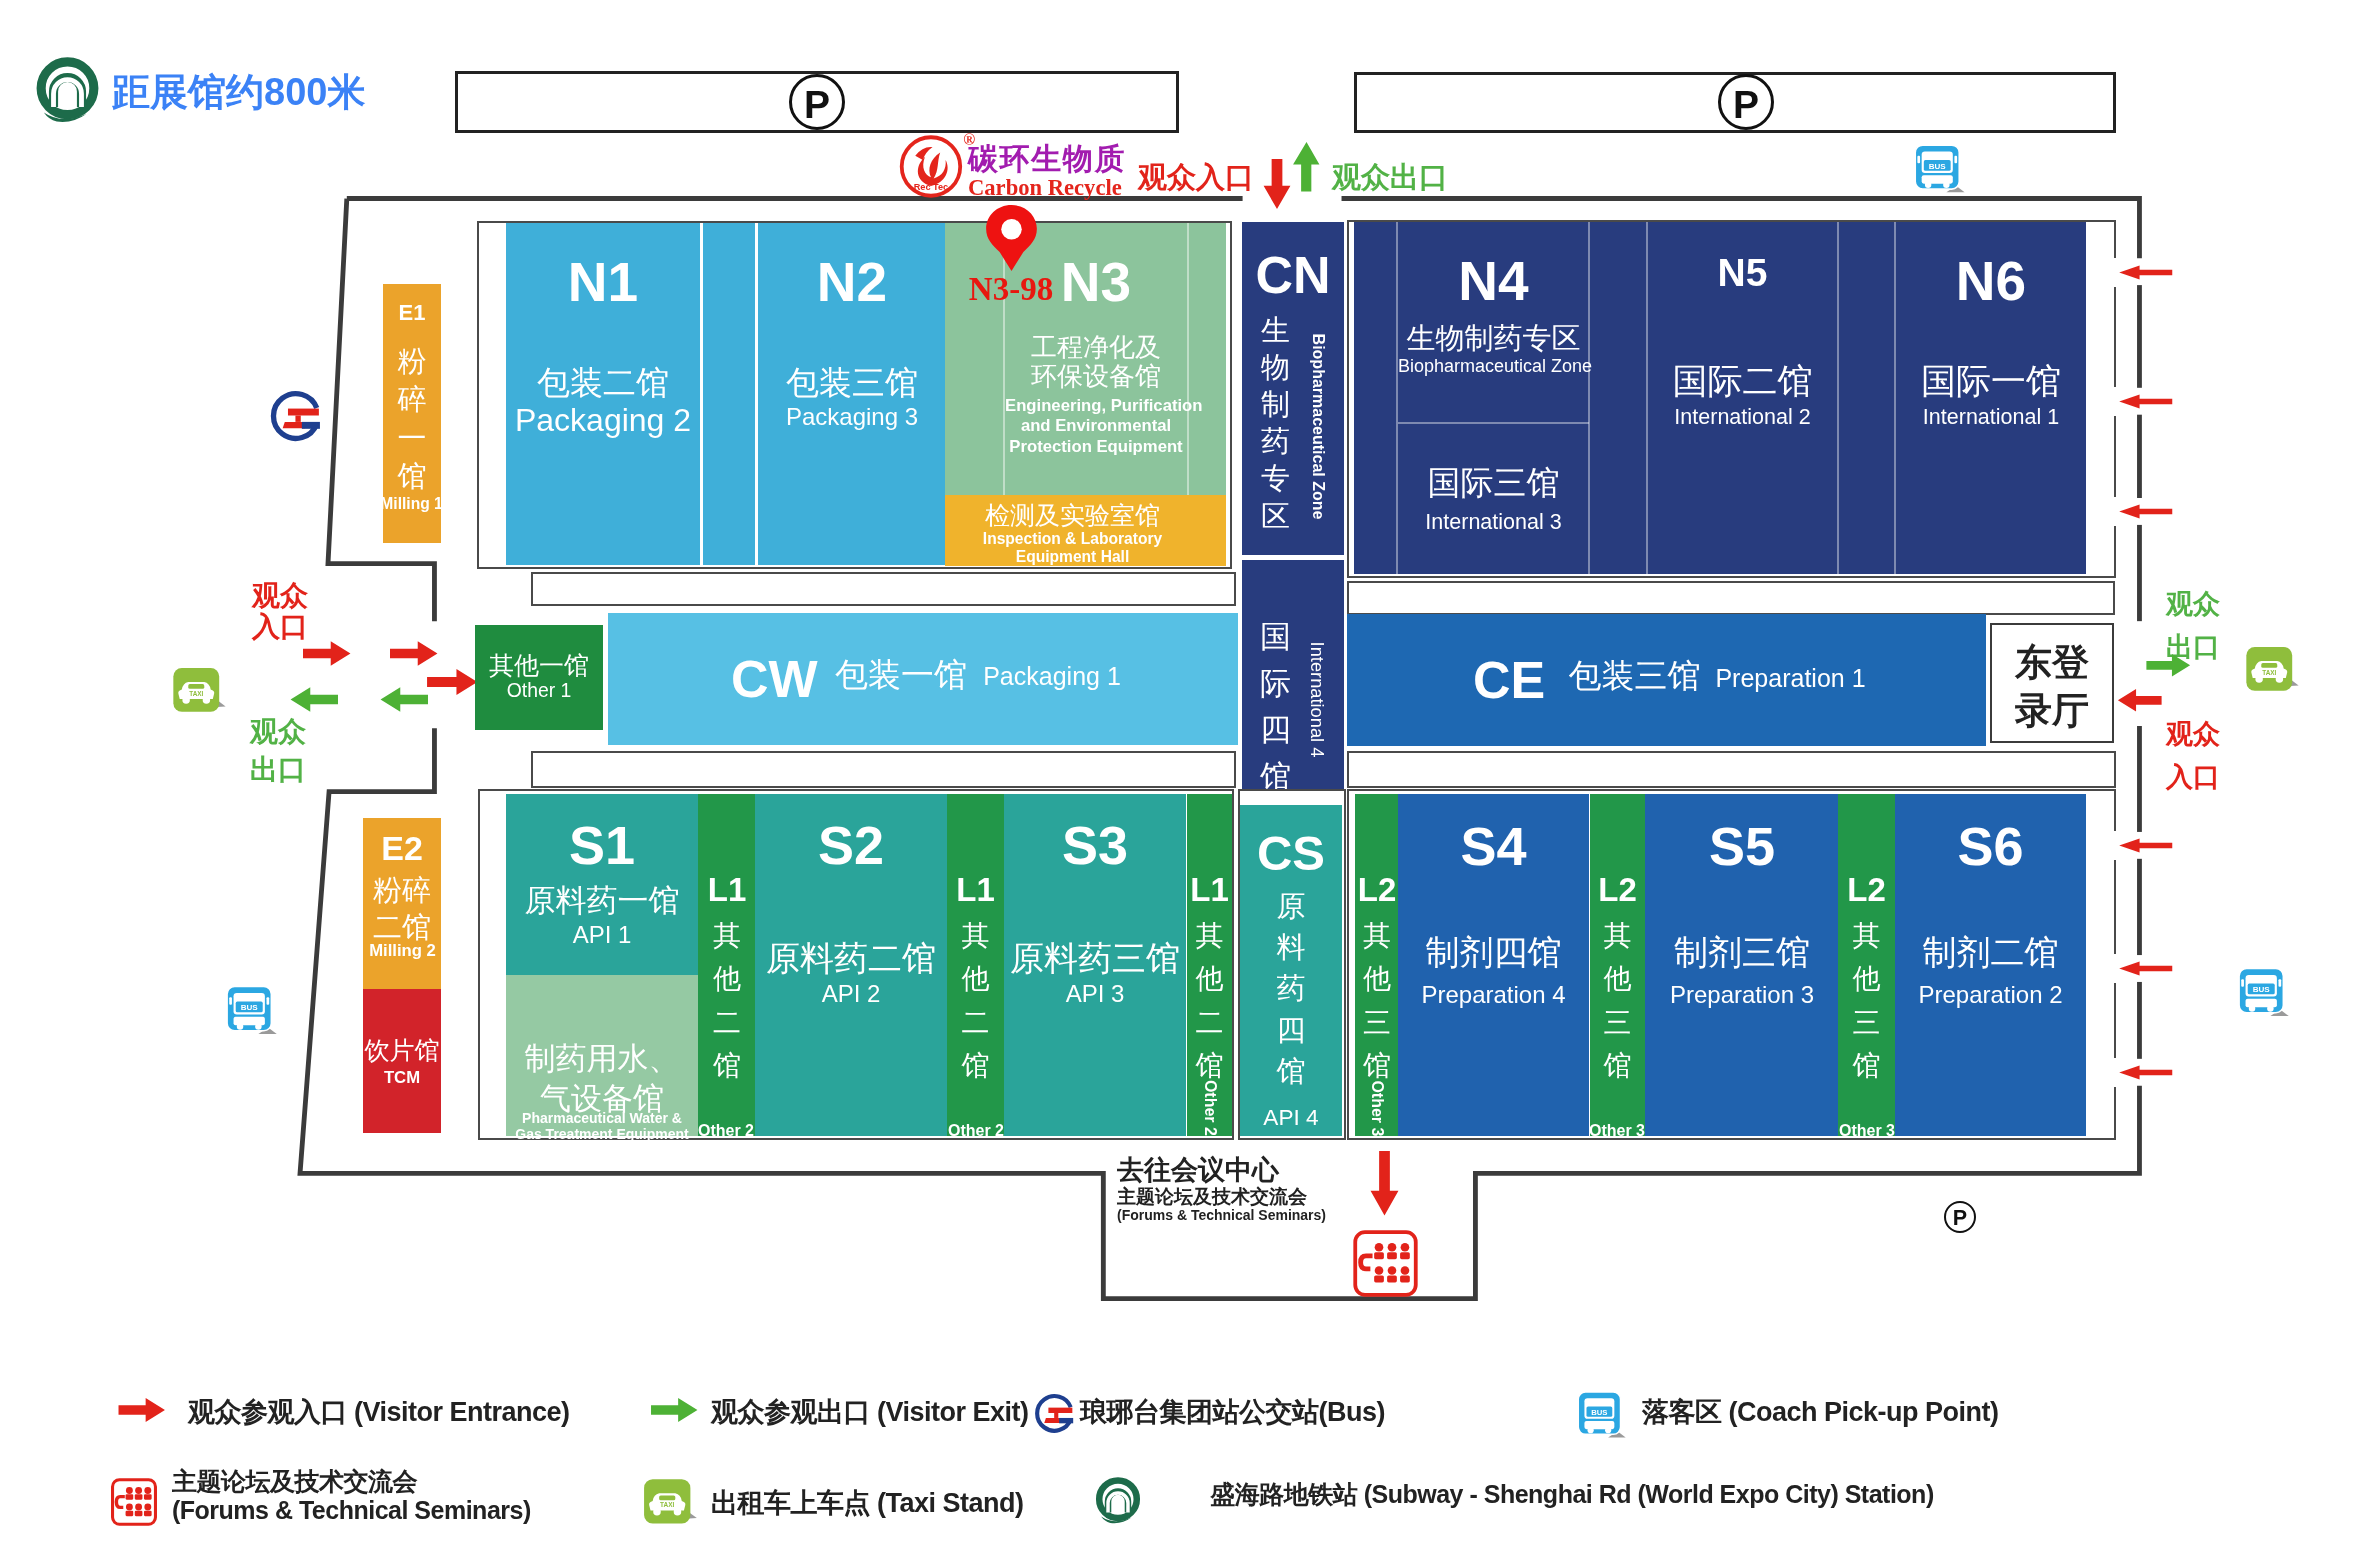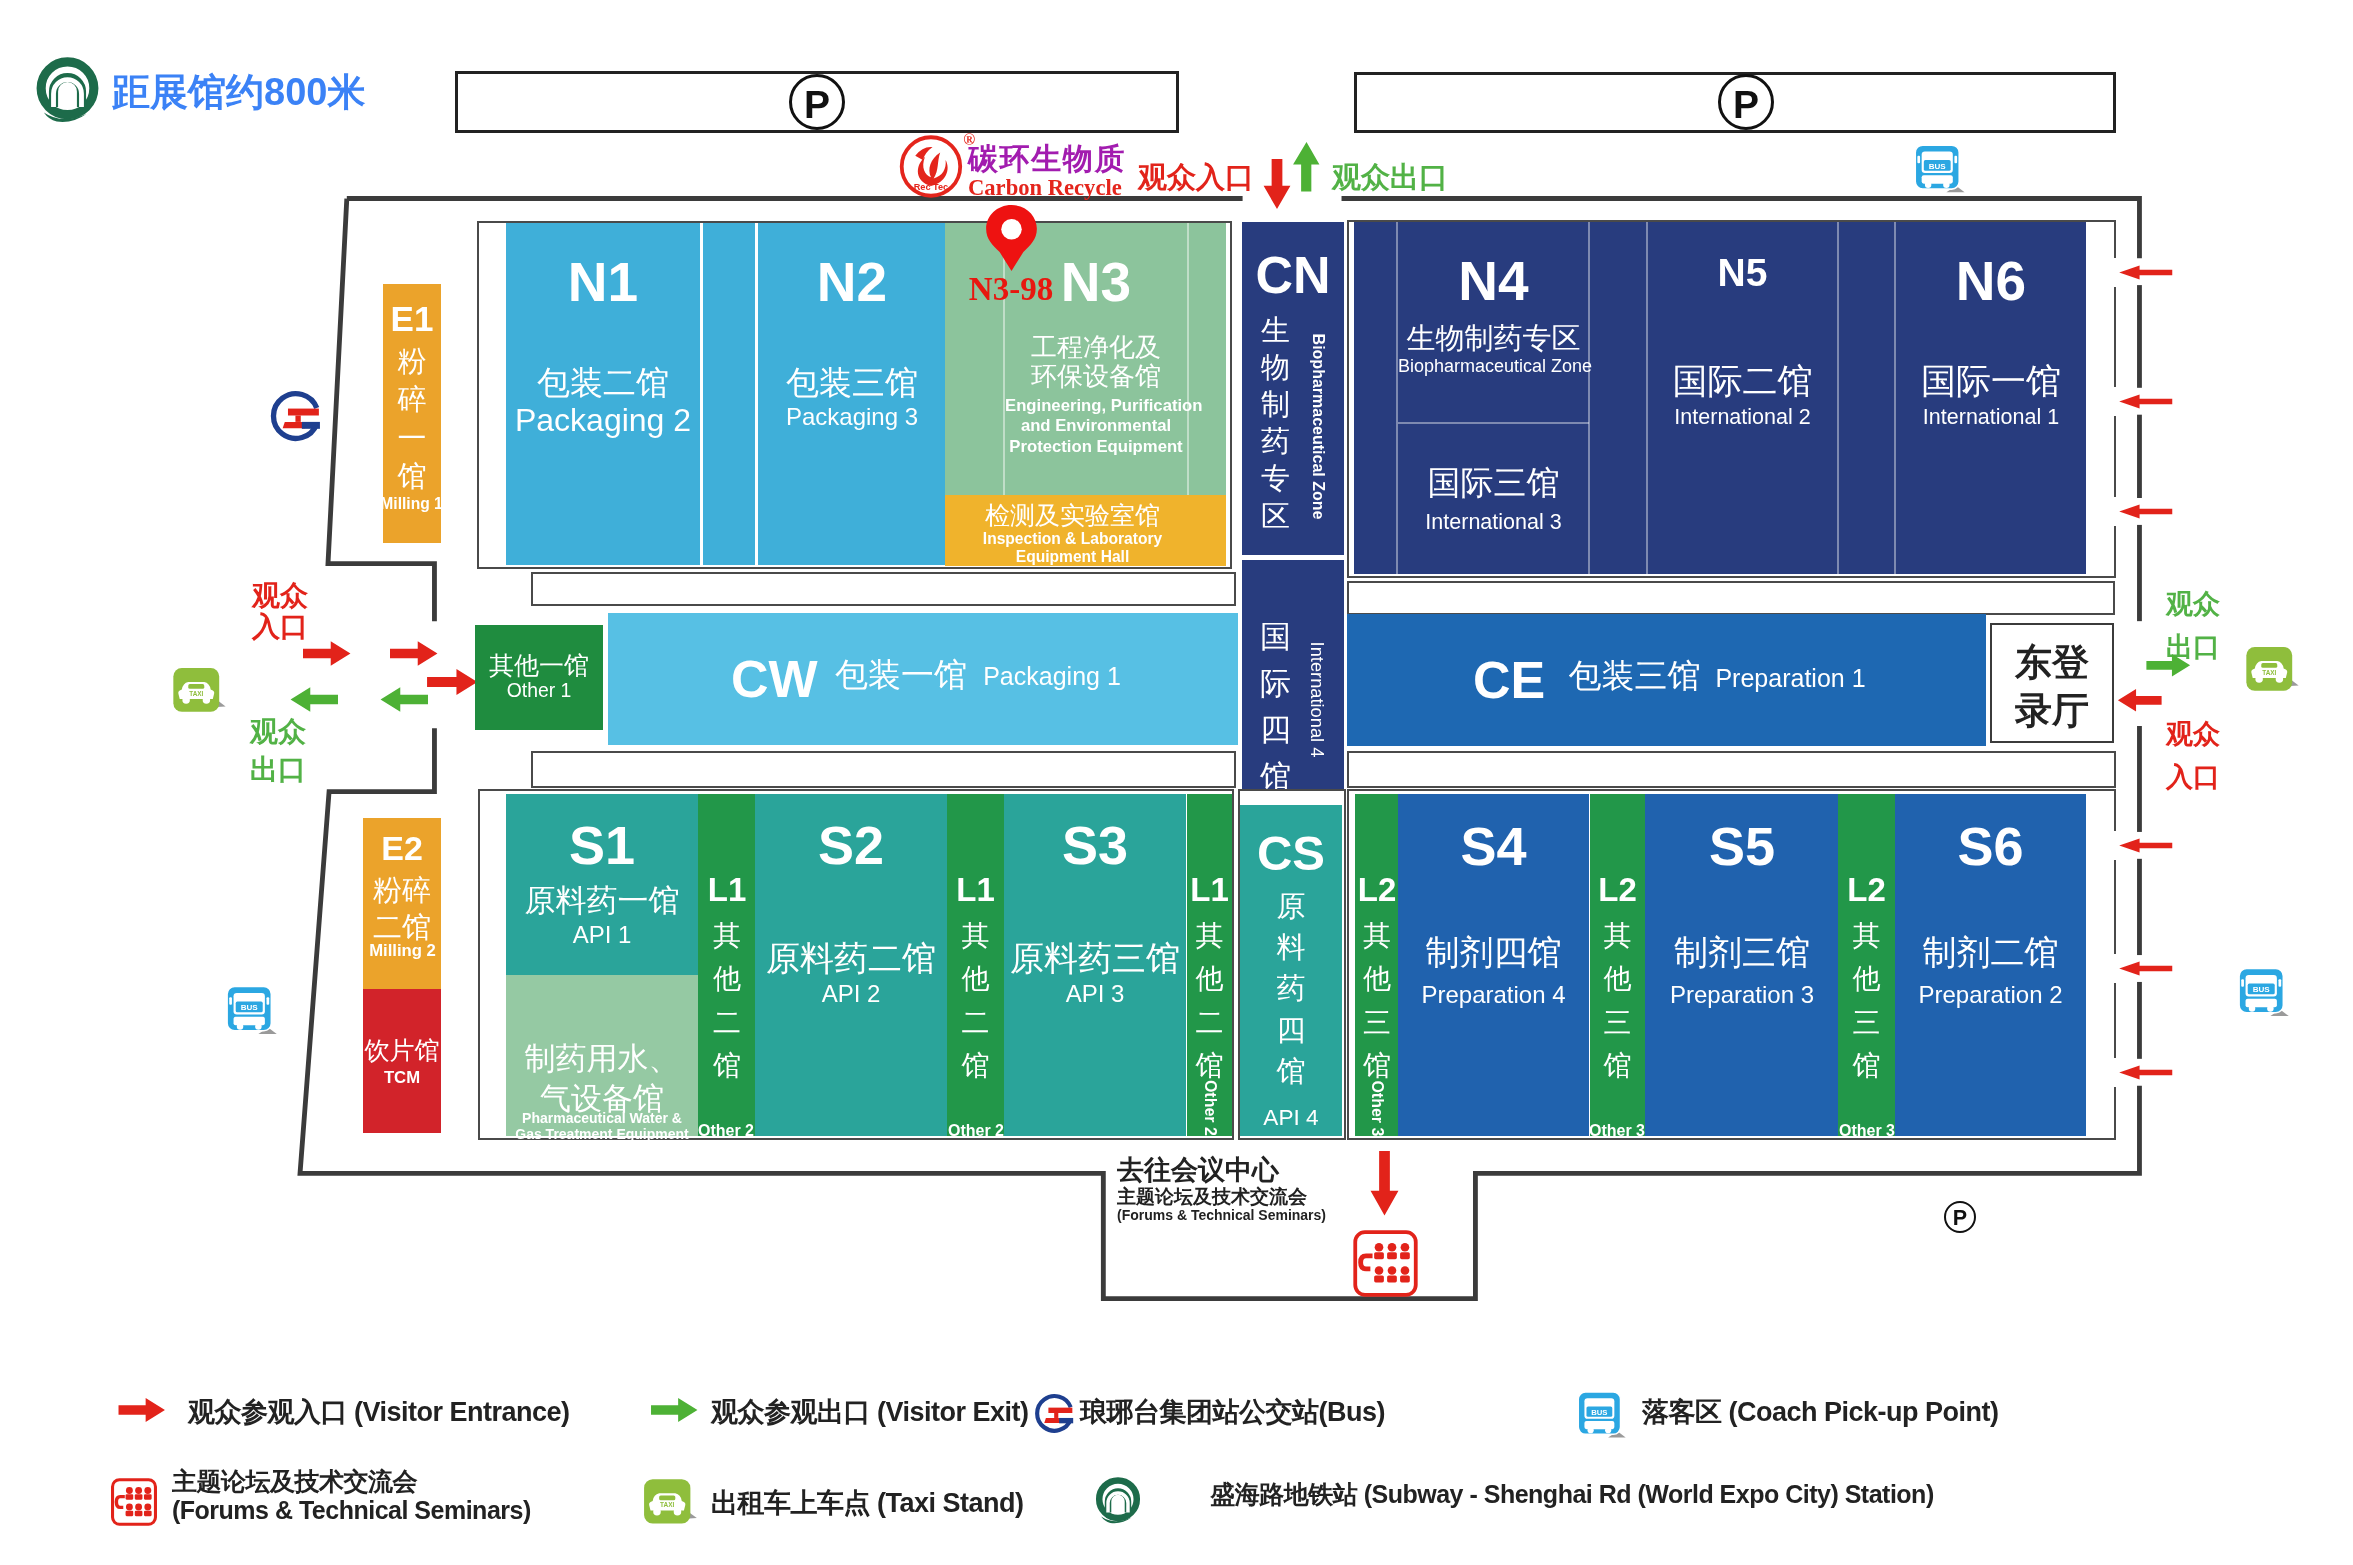--- a/index.html
+++ b/index.html
@@ -189,21 +189,21 @@
 
 <div class="t" style="left:1648px;top:406px;width:189px;font-size:21.5px">International 2</div>
 
 <div class="t b" style="left:1896px;top:253px;width:190px;font-size:55px">N6</div>
 
 <div class="t" style="left:1896px;top:363px;width:190px;font-size:35px">国际一馆</div>
 
 <div class="t" style="left:1896px;top:406px;width:190px;font-size:21.5px">International 1</div>
 
 <div class="a" style="left:383px;top:284px;width:58px;height:259px;background:#eba32b"></div>
-<div class="t b" style="left:383px;top:301px;width:58px;font-size:35px">E1</div>
+<div class="t b" style="left:383px;top:301px;width:58px;font-size:22px">E1</div>
 <div class="vert" style="left:383px;top:342px;width:58px;font-size:29px;line-height:1.32">粉
 碎
 一
 馆</div>
 <div class="t b" style="left:377px;top:496px;width:69px;font-size:15.6px">Milling 1</div>
 
 <svg class="a" style="left:272px;top:391px" width="49" height="49" viewBox="0 0 92 92">
 <path d="M84,32 A42,42 0 1 0 84,62" fill="none" stroke="#1e3f8f" stroke-width="10"></path>
 <rect x="30" y="33" width="58" height="13" fill="#e2231a"></rect>
 <rect x="44" y="46" width="10" height="12" fill="#e2231a"></rect>

